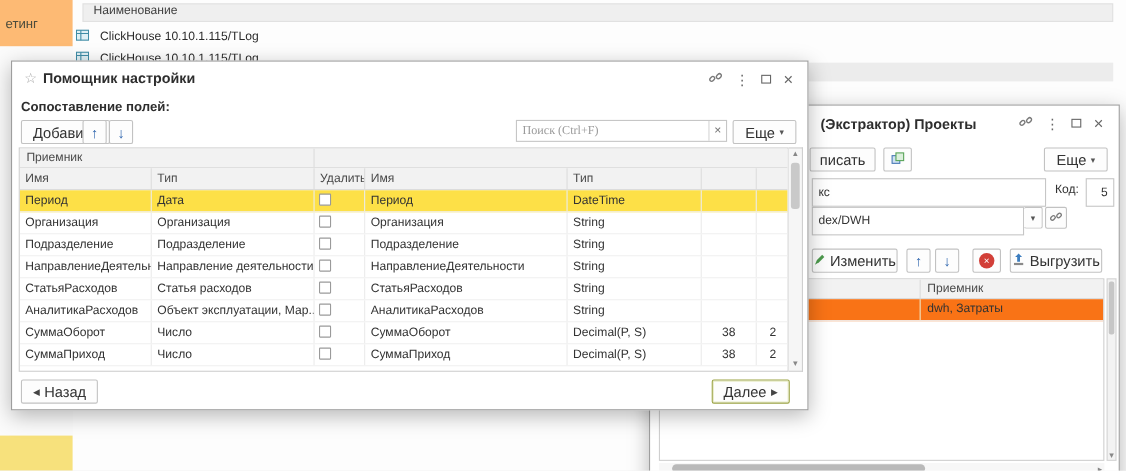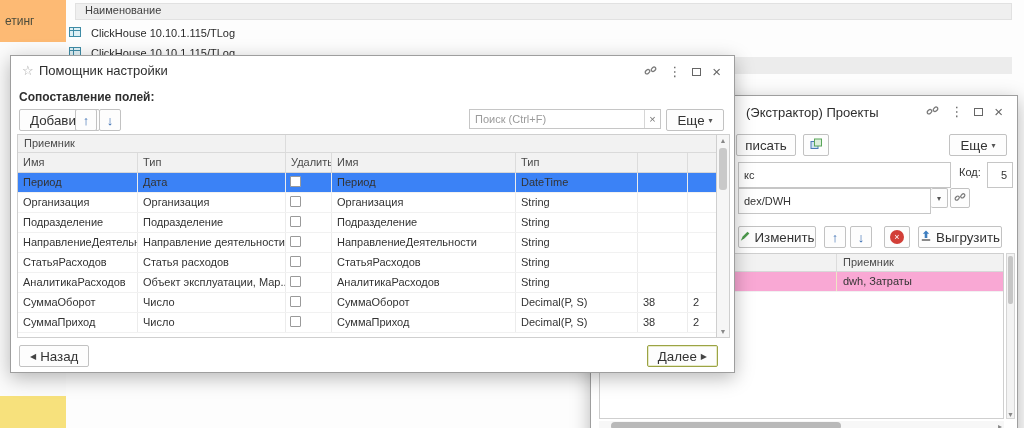--- a/index.html
+++ b/index.html
@@ -12,67 +12,67 @@
   .side-bottom{position:absolute;left:0;top:396px;width:66px;height:32px;background:#f7e17c}
   .content-bg{position:absolute;left:66px;top:0;right:0;bottom:0;background:#fdfdfd}
   .list-header{position:absolute;left:75px;top:3px;width:937px;height:17px;background:#efefef;border:1px solid #e1e1e1;display:flex;align-items:flex-start;padding-left:9px;color:#3f3f3f}
   .list-row{position:absolute;left:60px;width:937px;height:18px;display:flex;align-items:center;gap:10px;padding-left:9px;color:#2b2b2b}
   .list-band{position:absolute;left:75px;top:57px;width:937px;height:17px;background:#ececec}
 
   
   .win{position:absolute;background:#fff;border:1px solid #9e9e9e;box-shadow:0 5px 18px rgba(0,0,0,.28)}
   .extractor{left:590px;top:95px;width:428px;height:350px;z-index:1}
   .wizard{left:10px;top:55px;width:725px;height:318px;z-index:2}
-  .title{position:absolute;font-weight:normal;font-size:13px;color:#2e2e2e;white-space:nowrap}
+  .title{position:absolute;font-weight:bold;font-size:13px;color:#2e2e2e;white-space:nowrap}
   .winicons{position:absolute;display:flex;align-items:center;gap:11px;color:#666}
   .winicons .glyph{font-size:13px;line-height:13px;cursor:pointer}
   .maxbox{width:9px;height:8px;border:1px solid #666;display:inline-block;cursor:pointer}
   .star{position:absolute;color:#a8a8a8;font-size:13px}
 
   
   .btn{position:absolute;display:inline-flex;align-items:center;justify-content:center;gap:4px;background:#fdfdfd;border:1px solid #c2c2c2;border-radius:2px;height:22px;padding:0 10px;color:#333;cursor:pointer;white-space:nowrap}
   .btn.sq{width:22px;padding:0}
   .blue{color:#2d64ad;font-weight:bold;font-size:13px;line-height:13px}
   .input{position:absolute;background:#fff;border:1px solid #c6c6c6;height:20px;font-size:11px;color:#333;padding:12px 5px;font-family:"Liberation Sans",sans-serif}
   .combo-arrow{font-size:8px;color:#555}
   .redcircle{width:14px;height:14px;border-radius:50%;background:#d23f38;color:#fff;font-size:9px;line-height:14px;text-align:center;display:inline-block}
 
   
   .w-section{position:absolute;left:8px;top:34px;font-weight:bold;font-size:12px;color:#2e2e2e}
   .searchbox{position:absolute;left:458px;top:53px;width:192px;height:20px;border:1px solid #c6c6c6;display:flex;align-items:center;background:#fff}
-  .searchbox input{flex:1;border:none;outline:none;height:16px;padding:0 5px;font-size:11px;font-family:Liberation Sans, sans-serif;color:#333}
+  .searchbox input{flex:1;border:none;outline:none;height:16px;padding:0 5px;font-size:11px;font-family:Liberation Serif, serif;color:#333}
   .searchbox input::placeholder{color:#9b9b9b}
   .search-clear{width:16px;height:100%;border-left:1px solid #d6d6d6;display:flex;align-items:center;justify-content:center;color:#777;cursor:pointer}
 
   .wtable{position:absolute;left:6px;top:78px;width:700px;height:204px;border:1px solid #cfcfcf;background:#fff;overflow:hidden}
   .ghead{display:grid;grid-template-columns:268px 432px;background:#f2f2f2;border-bottom:1px solid #dadada;height:18px}
   .ghead .gc{padding:2px 6px;color:#4a4a4a;border-right:1px solid #dcdcdc;overflow:hidden;white-space:nowrap}
   .grow{display:grid;grid-template-columns:120px 148px 46px 184px 122px 50px 30px;height:20px}
   .subhead{background:#f2f2f2;border-bottom:1px solid #d6d6d6}
   .subhead .gc{color:#4a4a4a;border-right:1px solid #dcdcdc}
   .gc{padding:3px 5px;overflow:hidden;white-space:nowrap;border-right:1px solid #ececec}
   .trow{border-bottom:1px solid #f1f1f1;cursor:pointer}
-  .trow.selected{background:#3b82f6}
-  .num{text-align:left}
+  .trow.selected{background:#fde047}
+  .num{text-align:center}
   .checkbox{width:11px;height:11px;border:1px solid #9a9a9a;border-radius:1px;background:#fff;display:inline-block;margin-left:4px;cursor:pointer}
 
   .wscroll{position:absolute;left:706px;top:78px;width:13px;height:204px;background:#f6f6f6;border:1px solid #cfcfcf;border-left:none}
   .wscroll .sarrow{position:absolute;left:0;width:100%;text-align:center;font-size:7px;color:#888;cursor:pointer}
   .wscroll .thumb{position:absolute;left:2px;width:8px;border-radius:3px;background:#c9c9c9;cursor:grab}
 
   .back-arrow,.next-arrow{font-size:8px;color:#444}
   .default-btn{border:1px solid #9ba344;box-shadow:inset 0 0 0 1px #e8ebc8}
 
   
   .etable{position:absolute;left:8px;top:157px;width:405px;height:166px;border:1px solid #cfcfcf;background:#fff;overflow:hidden}
   .ehead{height:18px;background:#f2f2f2;border-bottom:1px solid #d8d8d8;display:flex}
   .ehead .lcell{width:237px;border-right:1px solid #dcdcdc}
   .ehead .rcell{flex:1;padding:2px 6px;color:#4a4a4a}
   .erow{height:20px;display:flex;border-bottom:1px solid #f1f1f1;cursor:pointer}
-  .erow.selected{background:#f9a8d4}
+  .erow.selected{background:#f97316}
   .erow .lcell{width:237px;border-right:1px solid #efe6c4}
   .erow .rcell{flex:1;padding:3px 6px;white-space:nowrap;overflow:hidden}
   .escroll-v{position:absolute;left:415px;top:157px;width:9px;height:166px;background:#f3f3f3;border:1px solid #d5d5d5}
   .escroll-v .thumb{position:absolute;left:1px;top:2px;width:5px;height:48px;background:#c6c6c6;border-radius:2px;cursor:grab}
   .escroll-v .sarrow{position:absolute;left:0;bottom:0;width:100%;text-align:center;font-size:7px;color:#888;cursor:pointer}
   .escroll-h{position:absolute;left:8px;top:325px;width:405px;height:11px;background:#f7f7f7}
   .escroll-h .thumb{position:absolute;left:12px;top:1px;width:230px;height:8px;border-radius:4px;background:#b9b9b9;cursor:grab}
   .escroll-h .sarrow{position:absolute;right:2px;top:1px;font-size:8px;color:#888;cursor:pointer}
   .codebox{text-align:right}
 </style>

